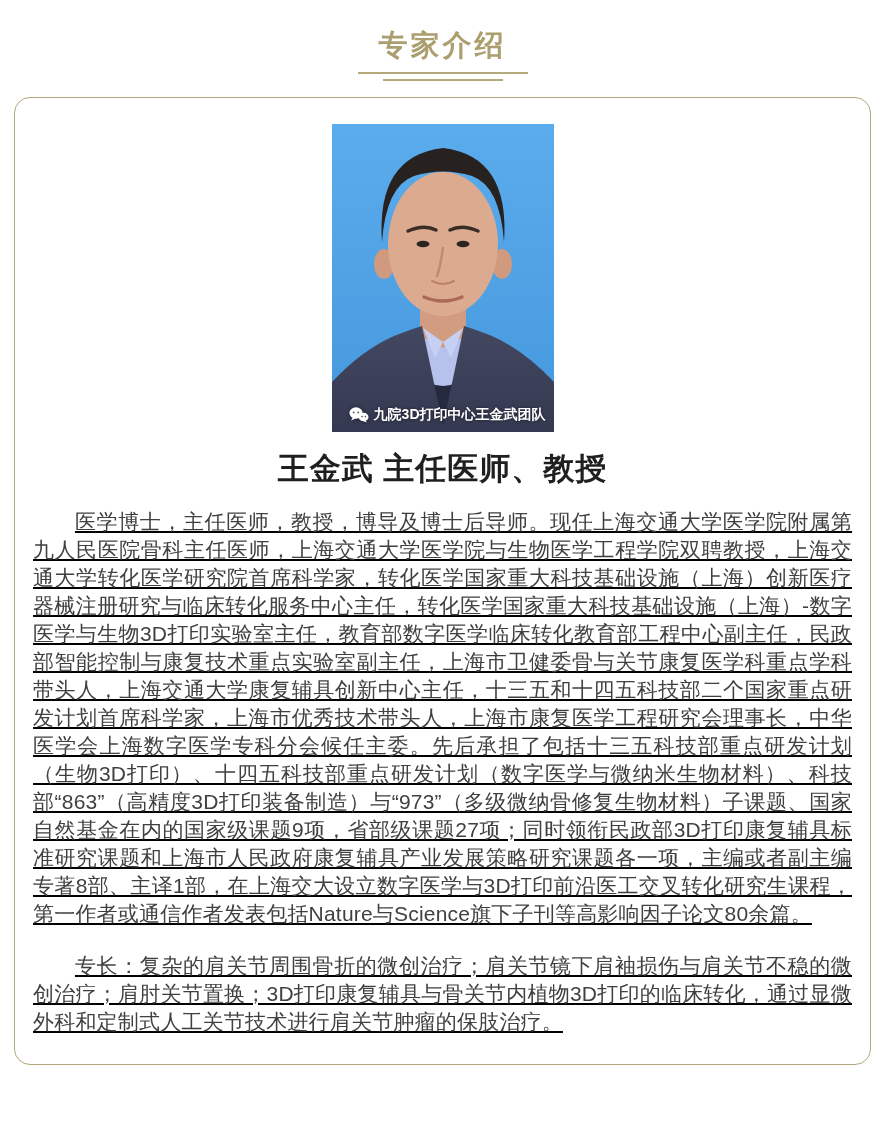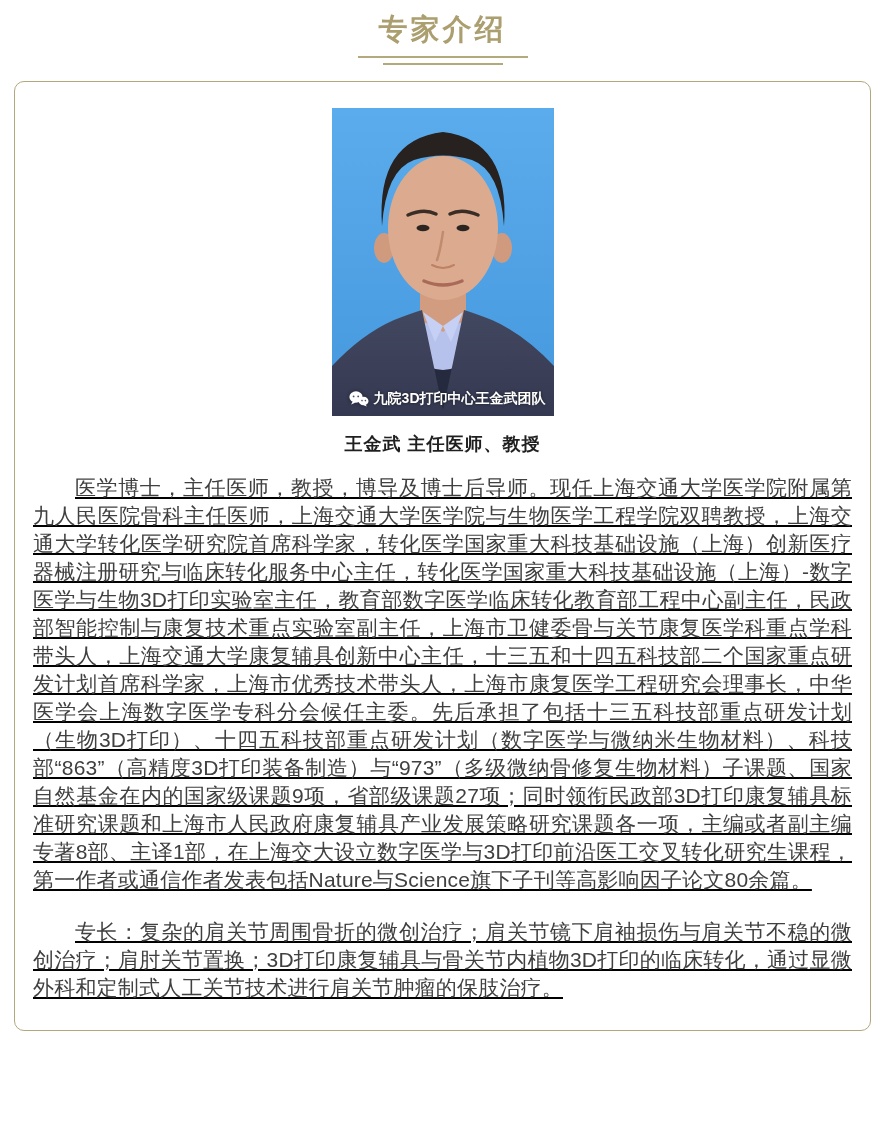--- a/index.html
+++ b/index.html
@@ -5,42 +5,42 @@
   * { box-sizing: border-box; }
   html, body {
     margin: 0; padding: 0;
     background: #ffffff;
     width: 885px;
     font-family: "Liberation Sans", "DejaVu Sans", sans-serif;
   }
   .page { width: 885px; min-height: 1136px; background: #fff; }
 
   
-  .header { padding-top: 12px; text-align: center; }
+  .header { padding-top: 28px; text-align: center; }
   .page-title {
     color: #ab9e6f;
     font-size: 29px;
     font-weight: 700;
     letter-spacing: 3px;
     line-height: 1.2;
   }
   .underline-a {
     width: 170px; height: 2px; background: #b4a97c;
     margin: 9px auto 0 auto;
   }
   .underline-b {
     width: 120px; height: 2px; background: #b4a97c;
     margin: 5px auto 0 auto;
   }
 
   
   .card {
     margin: 16px 14px 18px 14px;
     border: 1px solid #b2a87e;
-    border-radius: 10px;
+    border-radius: 16px;
     padding: 26px 18px 20px 18px;
     background: #fff;
   }
 
   
   .photo-wrap {
     width: 222px; height: 308px;
     margin: 0 auto;
     position: relative;
     overflow: hidden;
@@ -55,21 +55,21 @@
     font-weight: 600;
     text-shadow: 0 0 3px rgba(0,0,0,0.55);
     white-space: nowrap;
   }
   .watermark svg { display: block; filter: drop-shadow(0 0 2px rgba(0,0,0,0.4)); }
 
   
   .expert-name {
     margin-top: 16px;
     text-align: center;
-    font-size: 18px;
+    font-size: 31px;
     font-weight: 700;
     color: #1f1f1f;
     letter-spacing: 1px;
   }
 
   
   .bio { margin-top: 18px; text-decoration: underline; }
   .bio p {
     margin: 0 0 24px 0;
     font-size: 21px;

